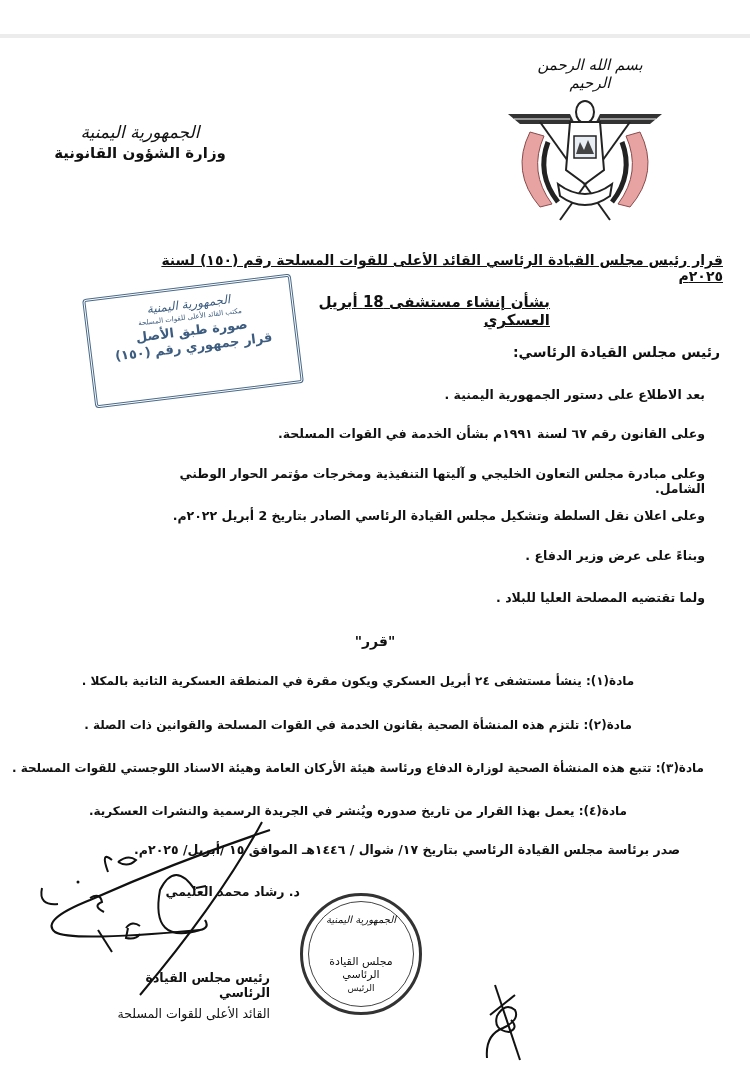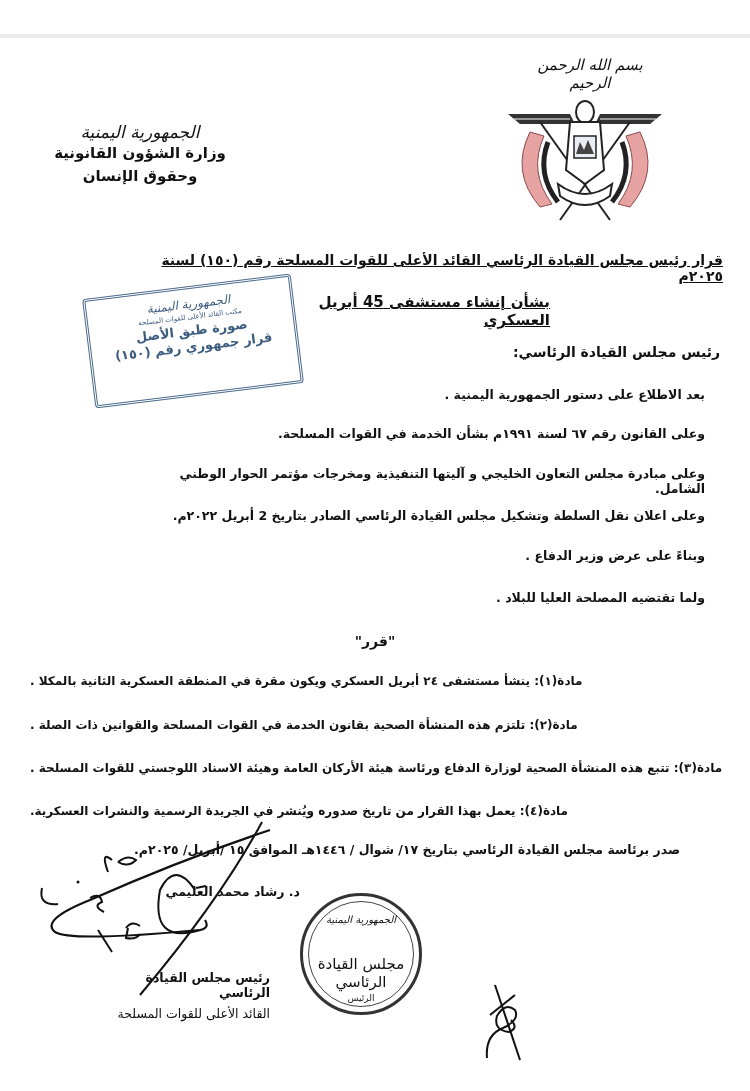--- a/index.html
+++ b/index.html
@@ -32,36 +32,36 @@
   .stamp .s2 { font-size: 7px; margin-top: 2px; }
   .stamp .s3 { font-weight: bold; font-size: 13px; margin-top: 2px; }
   .stamp .s4 { font-weight: bold; font-size: 13px; margin-top: 1px; }
 
   .addressee { right: 30px; top: 344px; width: 300px; font-weight: bold; font-size: 14px; }
 
   .preamble { right: 45px; width: 560px; font-weight: bold; font-size: 12.5px; }
 
   .decree-word { left: 330px; top: 633px; width: 90px; text-align: center; font-weight: bold; font-size: 14px; }
 
-  .article { right: 20px; width: 700px; text-align: left; font-weight: bold; font-size: 12px; margin-left: 12px; }
+  .article { right: 42px; width: 700px; text-align: center; font-weight: bold; font-size: 12px; margin-left: 12px; }
 
   .issued { right: 70px; top: 842px; width: 640px; text-align: right; font-weight: bold; font-size: 12.5px; }
 
   .signer-name { left: 140px; top: 884px; width: 160px; text-align: right; font-weight: bold; font-size: 12.5px; }
   .signer-title1 { left: 110px; top: 970px; width: 160px; text-align: right; font-weight: bold; font-size: 12.5px; }
   .signer-title2 { left: 110px; top: 1006px; width: 160px; text-align: right; font-weight: normal; font-size: 12.5px; }
 
   .sig-svg { left: 0; top: 820px; width: 320px; height: 230px; pointer-events: none; }
 
   .seal { left: 300px; top: 893px; width: 122px; height: 122px; border-radius: 50%;
           border: 3px solid #333; box-sizing: border-box; }
   .seal-inner { position: absolute; left: 5px; top: 5px; right: 5px; bottom: 5px; border-radius: 50%;
                 border: 1px solid #444; text-align: center; font-size: 9px; }
   .seal .t1 { margin-top: 12px; font-family: "DejaVu Serif", serif; font-style: italic; font-size: 10px; }
-  .seal .t2 { margin-top: 30px; font-size: 15px; }
+  .seal .t2 { margin-top: 30px; font-size: 11px; }
   .seal .t3 { font-size: 9px; margin-top: 2px; }
 
   .initials { left: 475px; top: 980px; width: 60px; height: 90px; }
 </style>
 </head>
 <body>
 
 <div class="topbar"></div>
 
 <div class="page"></div>
@@ -86,25 +86,24 @@
   <ellipse cx="85" cy="20" rx="9" ry="11" fill="#fff" stroke="#222" stroke-width="2"></ellipse>
   <path d="M70 30 L100 30 L104 78 L85 92 L66 78 Z" fill="#fff" stroke="#222" stroke-width="2"></path>
   <rect x="74" y="44" width="22" height="22" fill="#e9eef5" stroke="#222" stroke-width="1.5"></rect>
   <path d="M76 62 L80 50 L84 58 L88 48 L94 62 Z" fill="#444"></path>
   <path d="M58 92 Q85 112 112 92 L110 104 Q85 122 60 104 Z" fill="#fff" stroke="#222" stroke-width="2"></path>
 </svg>
 
 <div class="abs ministry rtl">
   <div class="l1">الجمهورية اليمنية</div>
   <div class="l2">وزارة الشؤون القانونية</div>
-  <div class="l3">وحقوق الإنسان</div>
 </div>
 
 <div class="abs title1 rtl">قرار رئيس مجلس القيادة الرئاسي القائد الأعلى للقوات المسلحة رقم (١٥٠) لسنة ٢٠٢٥م</div>
-<div class="abs title2 rtl">بشأن إنشاء مستشفى 45 أبريل العسكري</div>
+<div class="abs title2 rtl">بشأن إنشاء مستشفى 18 أبريل العسكري</div>
 
 <div class="abs stamp rtl">
   <div class="s1">الجمهورية اليمنية</div>
   <div class="s2">مكتب القائد الأعلى للقوات المسلحة</div>
   <div class="s3">صورة طبق الأصل</div>
   <div class="s4">قرار جمهوري رقم (١٥٠)</div>
 </div>
 
 <div class="abs addressee rtl">رئيس مجلس القيادة الرئاسي:</div>
 

